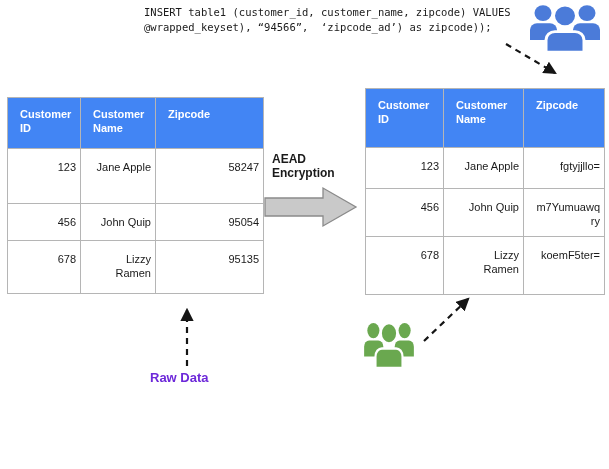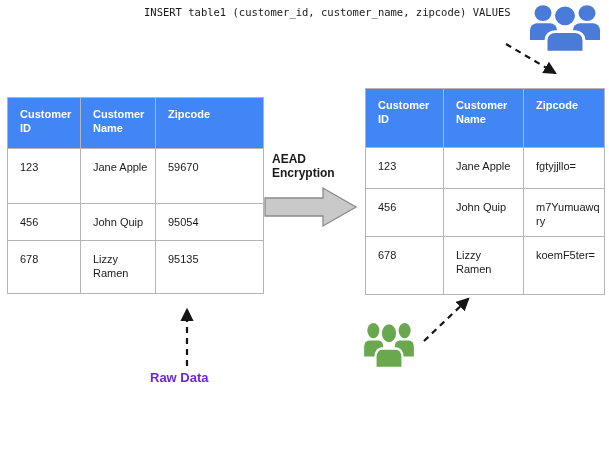--- a/index.html
+++ b/index.html
@@ -11,21 +11,21 @@
   .code{position:absolute;font-family:"DejaVu Sans Mono","Liberation Mono",monospace;color:#1a1a1a;}
   .code .ln{white-space:pre;}
   .insert-code{left:144px;top:5px;font-size:10.5px;line-height:15px;}
   .insert-code .ln.bold{font-weight:bold;}
   .select-code{left:373px;top:372px;font-size:10px;line-height:13.4px;}
   .hl-green{color:#6aa84f;}
   
   table.dtable{border-collapse:collapse;table-layout:fixed;position:absolute;font-size:11px;}
   .dtable th,.dtable td{border:1px solid #b5b5b5;vertical-align:top;overflow:hidden;}
   .dtable th{background:#4285f4;color:#fff;font-weight:bold;text-align:left;padding:9px 4px 4px 12px;line-height:14px;}
-  .dtable td{padding:11px 4px 8px 12px;color:#1a1a1a;line-height:14px;}
+  .dtable td{padding:11px 4px 8px 12px;color:#1a1a1a;line-height:14px;text-align:right;}
   .raw-table{left:7px;top:97px;}
   .raw-table thead tr{height:51px;}
   .raw-table tbody tr:nth-child(1){height:55px;}
   .raw-table tbody tr:nth-child(2){height:37px;}
   .raw-table tbody tr:nth-child(3){height:53px;}
   .enc-table{left:365px;top:88px;}
   .enc-table thead tr{height:59px;}
   .enc-table tbody tr:nth-child(1){height:41px;}
   .enc-table tbody tr:nth-child(2){height:44px;}
   .enc-table tbody tr:nth-child(3){height:58px;}
@@ -37,20 +37,21 @@
   .abs{position:absolute;}
   .overlay{left:0;top:0;pointer-events:none;z-index:6;}
 </style>
 </head>
 <body>
 
 <div class="canvas">
 
   <div class="code insert-code">
     <div class="ln">INSERT table1 (customer_id, customer_name, zipcode) VALUES</div>
+    <div class="ln">@wrapped_keyset), “94566”,  ‘zipcode_ad’) as zipcode));</div>
   </div>
 
   <svg class="abs" style="left:527px;top:1px;" width="76" height="52" viewBox="0 0 76 56" preserveAspectRatio="none">
     <g fill="#4b7bd9">
       <circle cx="16" cy="13" r="8.5"></circle>
       <path d="M3,42 v-11 a7,7 0 0 1 7,-7 h13 a7,7 0 0 1 7,7 v11 z"></path>
       <circle cx="60" cy="13" r="8.5"></circle>
       <path d="M46,42 v-11 a7,7 0 0 1 7,-7 h13 a7,7 0 0 1 7,7 v11 z"></path>
       <circle cx="38" cy="16" r="11.5" stroke="#ffffff" stroke-width="3"></circle>
       <path d="M19,55 v-13 a9,9 0 0 1 9,-9 h20 a9,9 0 0 1 9,9 v13 z" stroke="#ffffff" stroke-width="3"></path>
@@ -67,21 +68,21 @@
       <tr>
         <th>Customer ID</th>
         <th>Customer Name</th>
         <th>Zipcode</th>
       </tr>
     </thead>
     <tbody>
       <tr>
         <td>123</td>
         <td>Jane Apple</td>
-        <td>59670</td>
+        <td>58247</td>
       </tr>
       <tr>
         <td>456</td>
         <td>John Quip</td>
         <td>95054</td>
       </tr>
       <tr>
         <td>678</td>
         <td>Lizzy Ramen</td>
         <td>95135</td>

